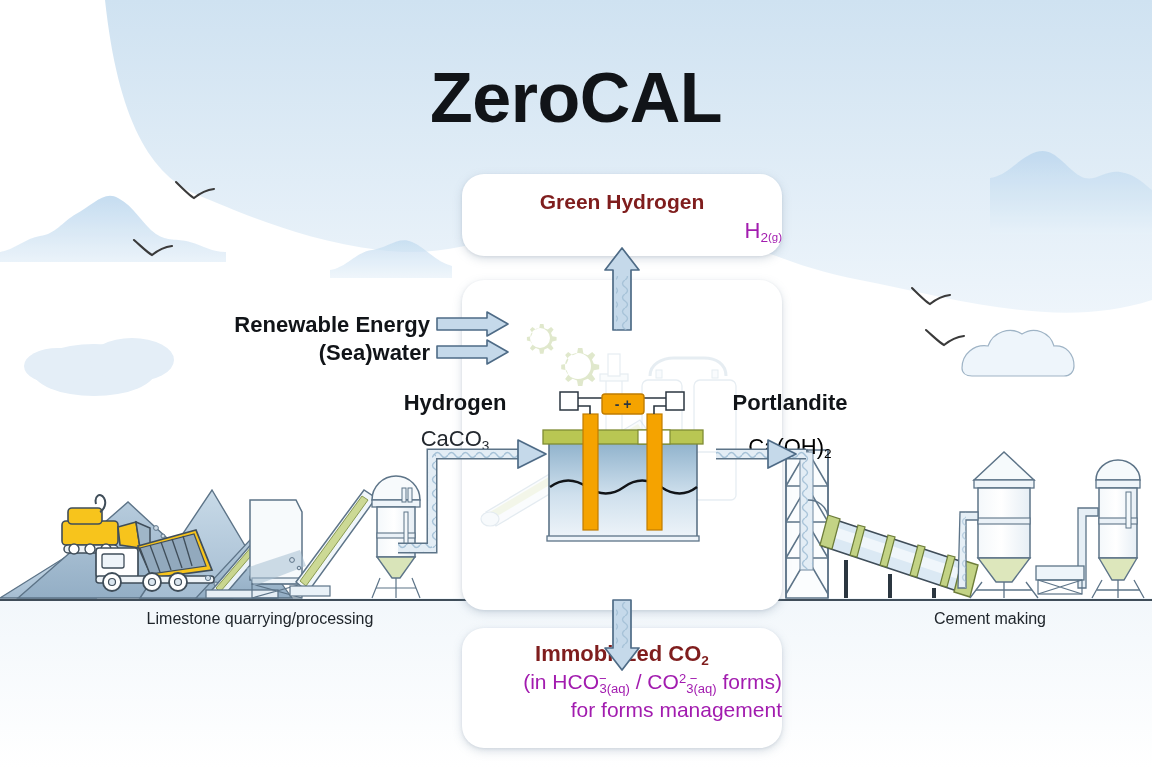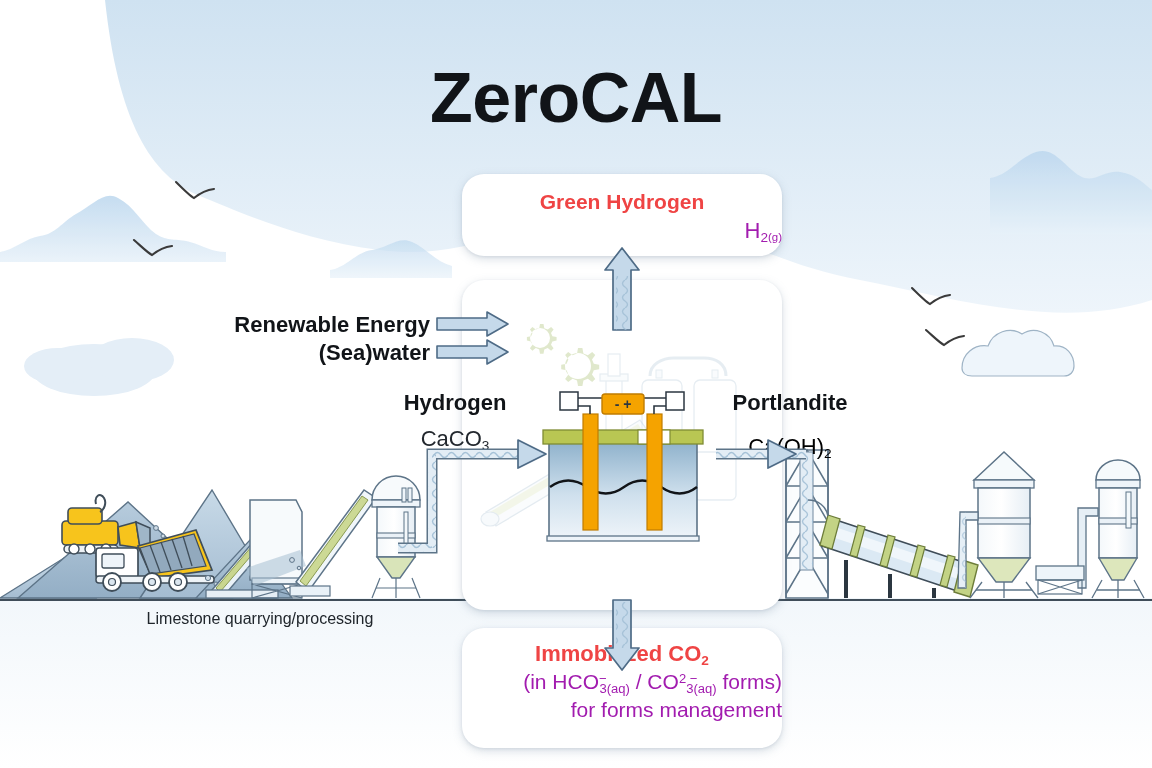--- a/index.html
+++ b/index.html
@@ -30,21 +30,21 @@
     box-shadow:0 3px 10px rgba(120,140,160,.28), 0 1px 3px rgba(120,140,160,.18);
     z-index:20;
   }
   #box-hydrogen { left:462px; top:174px; width:320px; height:82px; }
   #box-reactor  { left:462px; top:280px; width:320px; height:330px; }
   #box-co2      { left:462px; top:628px; width:320px; height:120px; }
 
   .box-inner { position:relative; width:100%; height:100%; z-index:3; }
 
   .hdr {
-    font-size:21px; font-weight:bold; color:#ef4444; text-align:center;
+    font-size:21px; font-weight:bold; color:#7f1d1d; text-align:center;
     line-height:1.1;
   }
   .sub {
     font-size:21px; font-weight:normal; color:#a21caf; text-align:right;
     line-height:1.15;
   }
   sub { font-size:.62em; vertical-align:-.28em; }
   sup { font-size:.62em; vertical-align:.45em; }
 
   #h2-title { position:absolute; left:0; top:16px; width:100%; }
@@ -461,14 +461,15 @@
     <span>Hydrogen</span>
     <span class="f"><span>CaCO</span><sub>3</sub></span>
   </div>
 
   <div class="sidelabel" id="lbl-portlandite">
     <span>Portlandite</span>
     <span class="f"><span>Ca(OH)</span><sub>2</sub></span>
   </div>
 
   <div class="caption" id="cap-quarry">Limestone quarrying/processing</div>
+  <div class="caption" id="cap-cement">Cement making</div>
 
 </div>
 
 </body></html>

